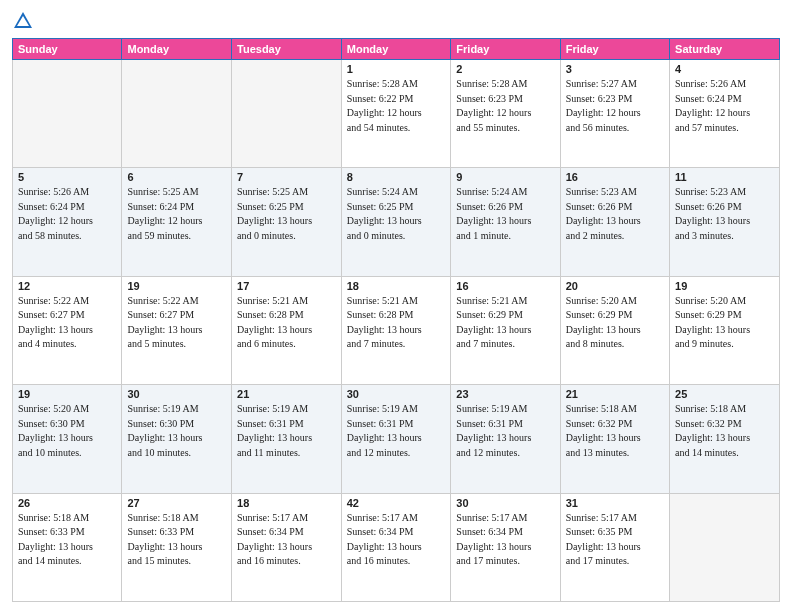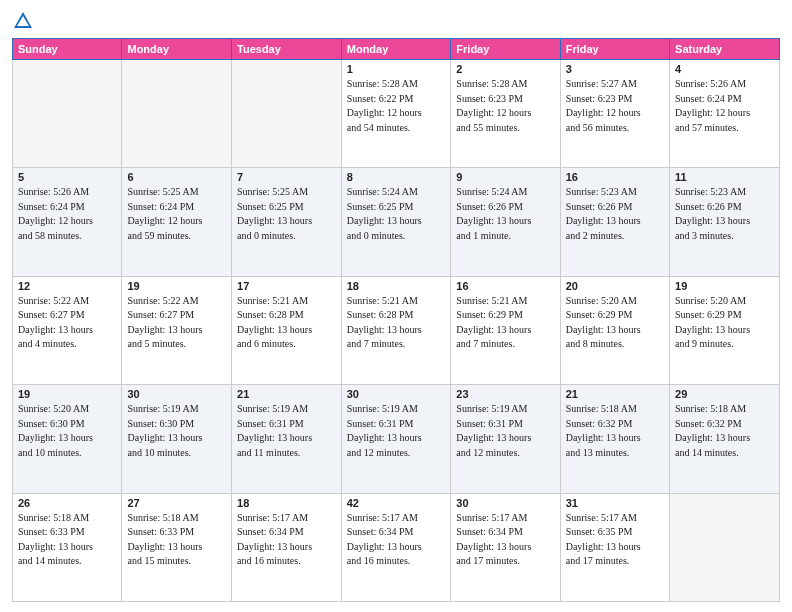--- a/index.html
+++ b/index.html
@@ -304,21 +304,21 @@
 and 12 minutes.</div>
           </td>
           <td>
             <span class="day-num">21</span>
             <div class="day-info" style="white-space: pre-line;">Sunrise: 5:18 AM
 Sunset: 6:32 PM
 Daylight: 13 hours
 and 13 minutes.</div>
           </td>
           <td>
-            <span class="day-num">29</span>
+            <span class="day-num">25</span>
             <div class="day-info" style="white-space: pre-line;">Sunrise: 5:18 AM
 Sunset: 6:32 PM
 Daylight: 13 hours
 and 14 minutes.</div>
           </td>
         </tr>
         <tr>
           <td>
             <span class="day-num">26</span>
             <div class="day-info" style="white-space: pre-line;">Sunrise: 5:18 AM

